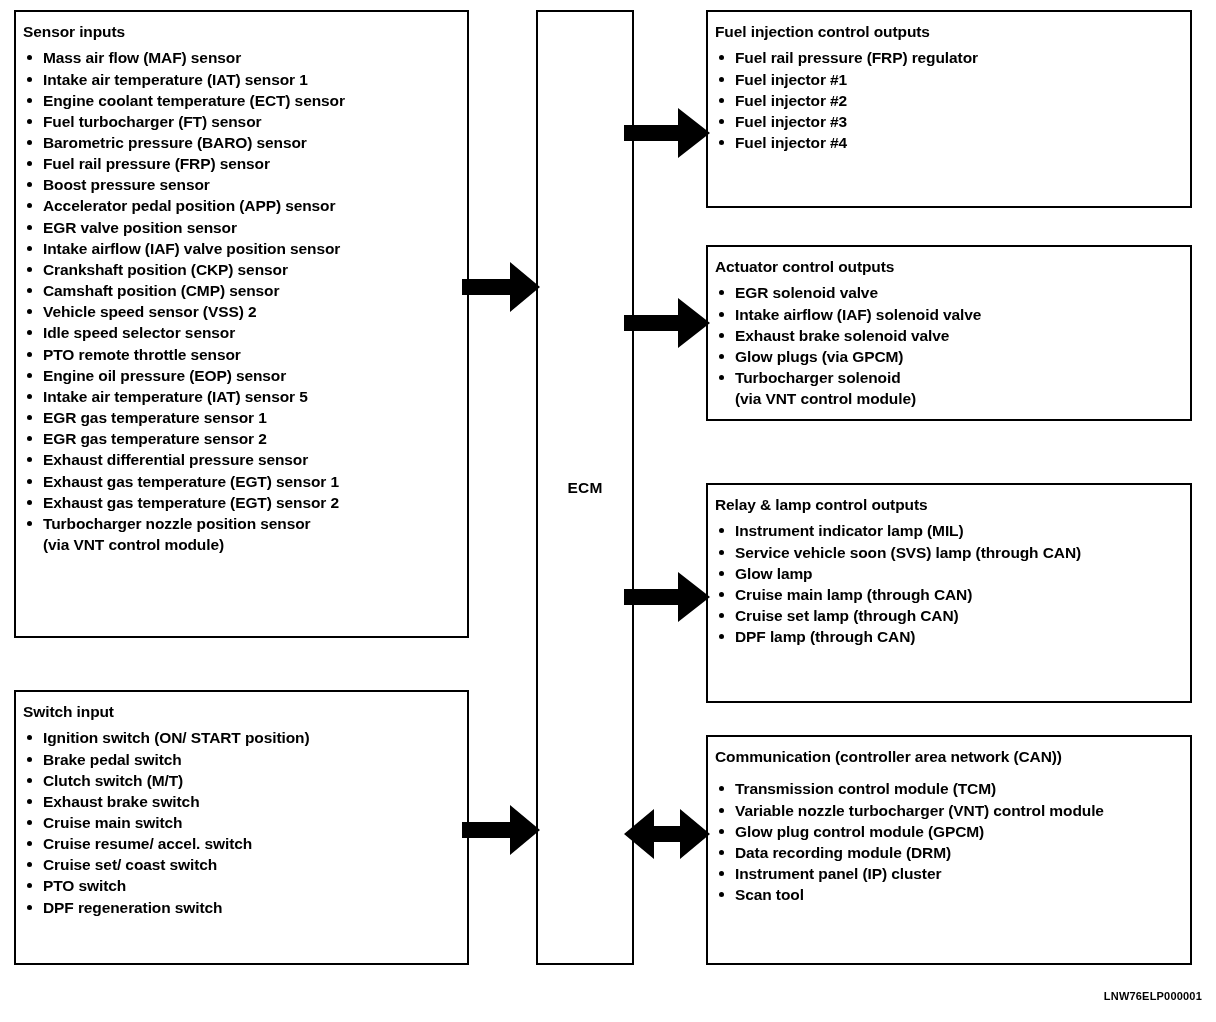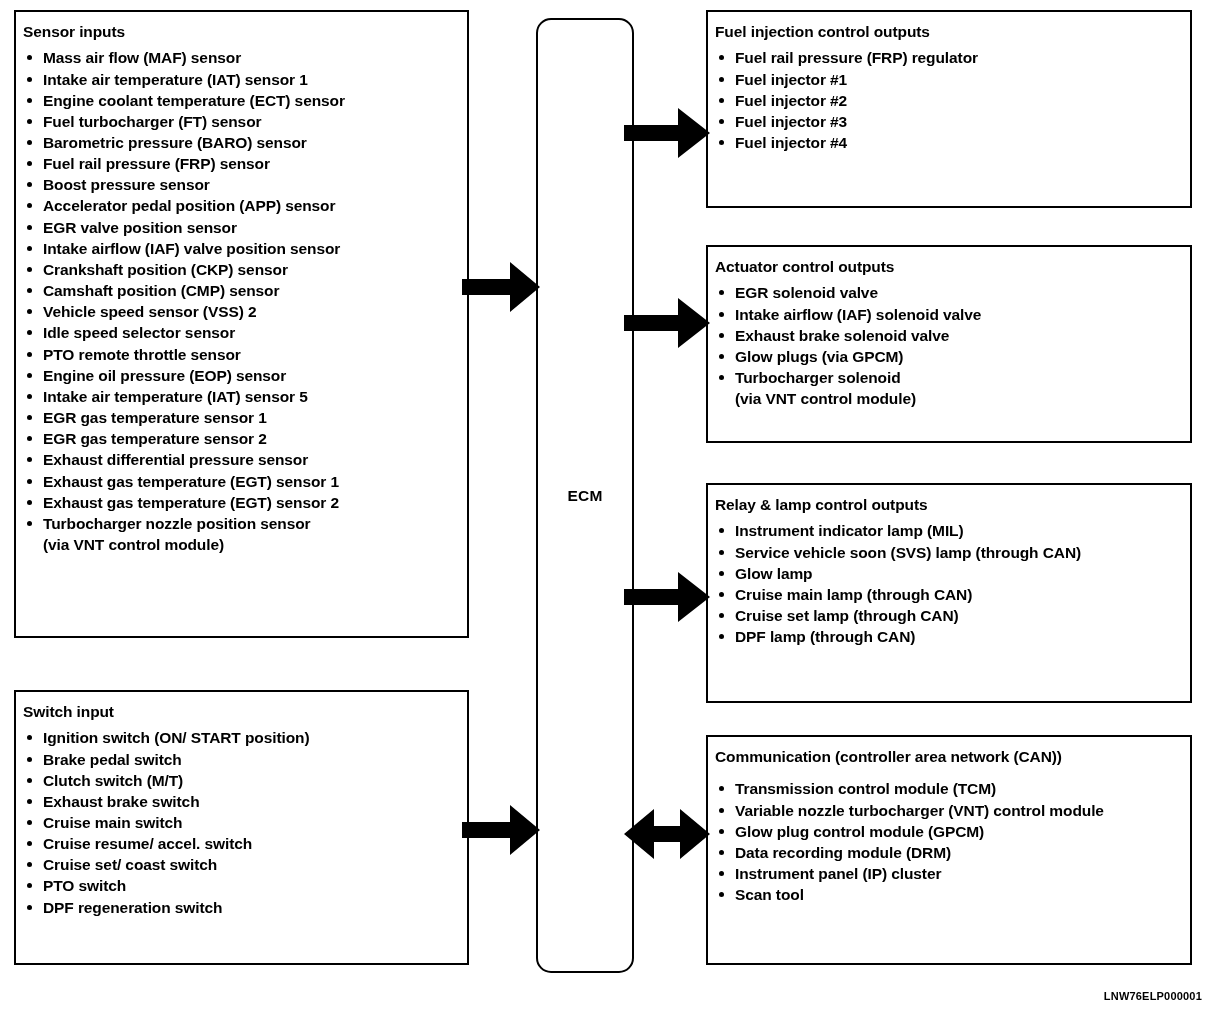--- a/index.html
+++ b/index.html
@@ -58,23 +58,23 @@
     background: #000000;
     border-radius: 50%;
   }
   .box-inner {
     padding: 10px 0 0 7px;
   }
 
   
   #sensor-inputs-box      { left: 14px;  top: 10px;  width: 455px; height: 628px; }
   #switch-input-box       { left: 14px;  top: 690px; width: 455px; height: 275px; }
-  #ecm-box                { left: 536px; top: 18px;  width: 98px;  height: 955px; border-radius: 15px; }
+  #ecm-box                { left: 536px; top: 10px;  width: 98px;  height: 955px; }
   #fuel-injection-box     { left: 706px; top: 10px;  width: 486px; height: 198px; }
-  #actuator-box           { left: 706px; top: 245px; width: 486px; height: 198px; }
+  #actuator-box           { left: 706px; top: 245px; width: 486px; height: 176px; }
   #relay-lamp-box         { left: 706px; top: 483px; width: 486px; height: 220px; }
   #communication-box      { left: 706px; top: 735px; width: 486px; height: 230px; }
 
   #communication-box ul.items { margin-top: 12px; }
 
   
   .ecm-label {
     position: absolute;
     left: 0;
     top: 0;

